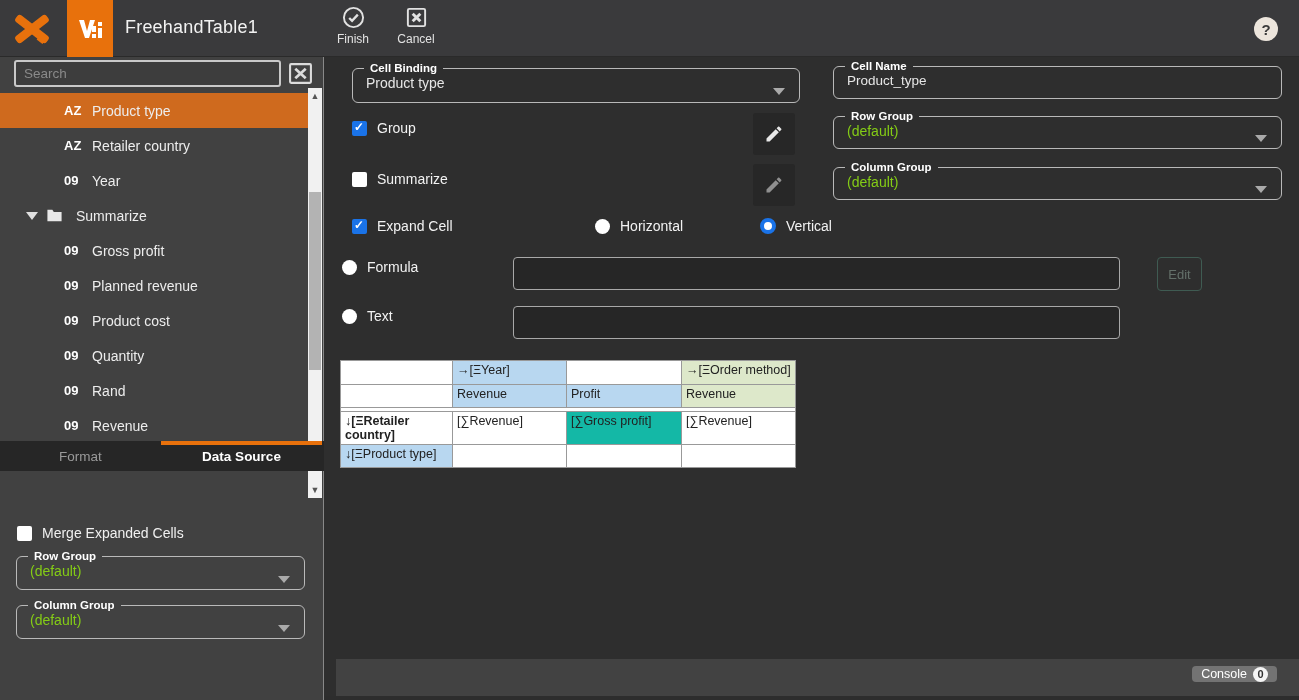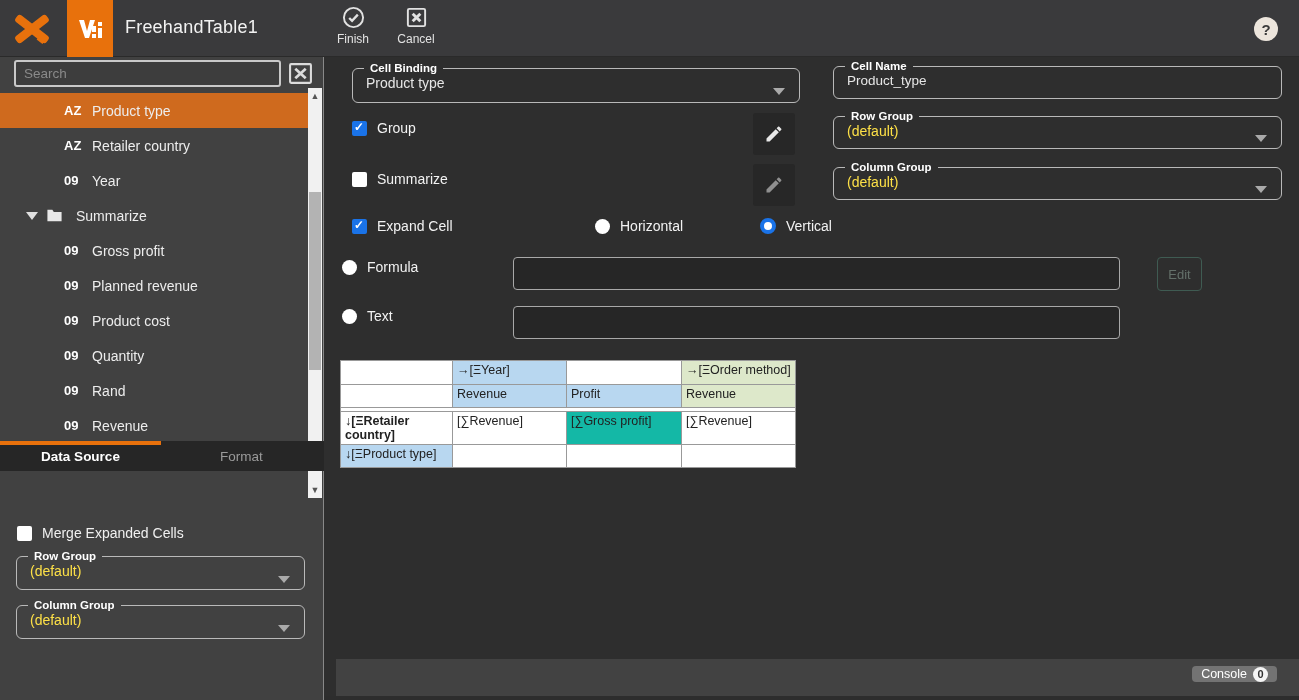--- a/index.html
+++ b/index.html
@@ -47,21 +47,21 @@
   
   #sidepanel { position:absolute; left:0; top:414px; width:324px; height:229px; }
   .chk { width:15px; height:15px; background:#fff; border-radius:2px; display:inline-block; position:relative; cursor:pointer; flex:none; }
   .chk.checked { background:#1a73e8; }
   .chk.checked::after { content:"✓"; position:absolute; left:2px; top:-1px; color:#fff; font-size:12px; font-weight:bold; }
   #merge-row { position:absolute; left:17px; top:54px; display:flex; align-items:center; gap:10px; color:#f0f0f0; font-size:14px; }
 
   fieldset.ofield { position:absolute; border:1.5px solid #b9b9b9; border-radius:6px; background:transparent; }
   fieldset.ofield legend { margin-left:11px; padding:0 6px; font-size:11.5px; font-weight:bold; color:#fff; }
   fieldset.ofield .fval { font-size:14px; color:#e6e6e6; padding:1px 0 0 13px; white-space:nowrap; overflow:hidden; }
-  fieldset.ofield .fval.muted { color:#fde047; }
+  fieldset.ofield .fval.muted { color:#84cc16; }
   .caret { position:absolute; right:14px; top:50%; margin-top:0px; width:0; height:0; border-left:6px solid transparent; border-right:6px solid transparent; border-top:7px solid #aaa; }
   #sb-rowgroup { left:16px; top:79px; width:289px; height:40px; }
   #sb-colgroup { left:16px; top:128px; width:289px; height:40px; }
 
   
   #main { position:absolute; left:325px; top:57px; width:974px; height:643px; background:#2e2e2e; }
   #f-cellbinding { left:27px; top:5px; width:448px; height:41px; }
   #f-cellname { left:508px; top:3px; width:449px; height:39px; }
   #f-rowgroup { left:508px; top:53px; width:449px; height:39px; }
   #f-colgroup { left:508px; top:104px; width:449px; height:39px; }
@@ -203,22 +203,22 @@
         </div>
       </div>
 
     <div id="vscroll">
       <div class="arr up">▲</div>
       <div class="thumb"></div>
       <div class="arr down">▼</div>
     </div>
 
     <div id="sidetabs">
+      <div class="sidetab">Format</div>
       <div class="sidetab active">Data Source</div>
-      <div class="sidetab">Format</div>
     </div>
 
     <div id="sidepanel">
       <div id="merge-row">
         <span class="chk"></span>
         <span>Merge Expanded Cells</span>
       </div>
       <fieldset class="ofield" id="sb-rowgroup">
         <legend>Row Group</legend>
         <div class="fval muted">(default)</div>

